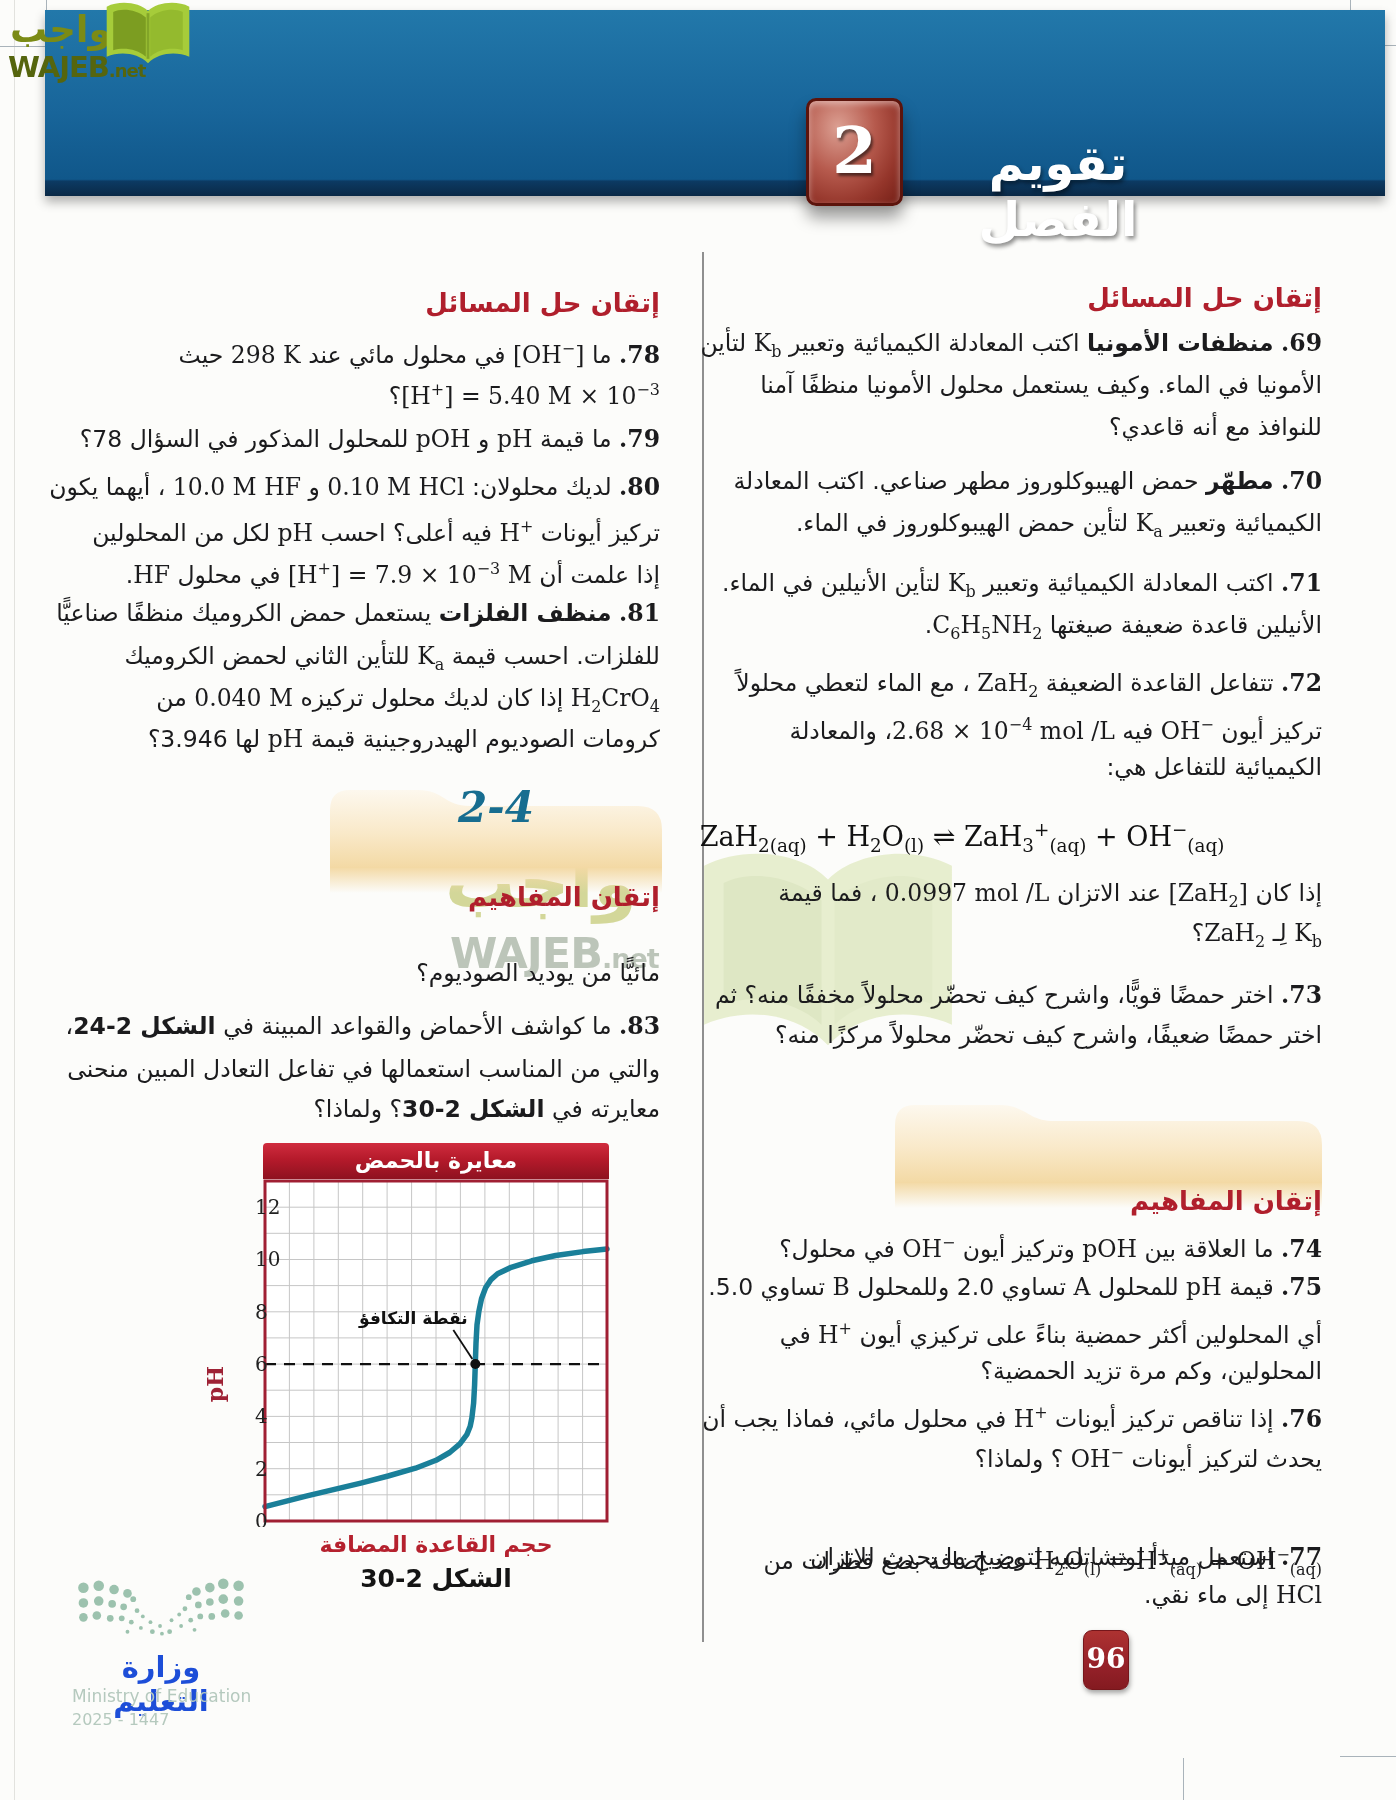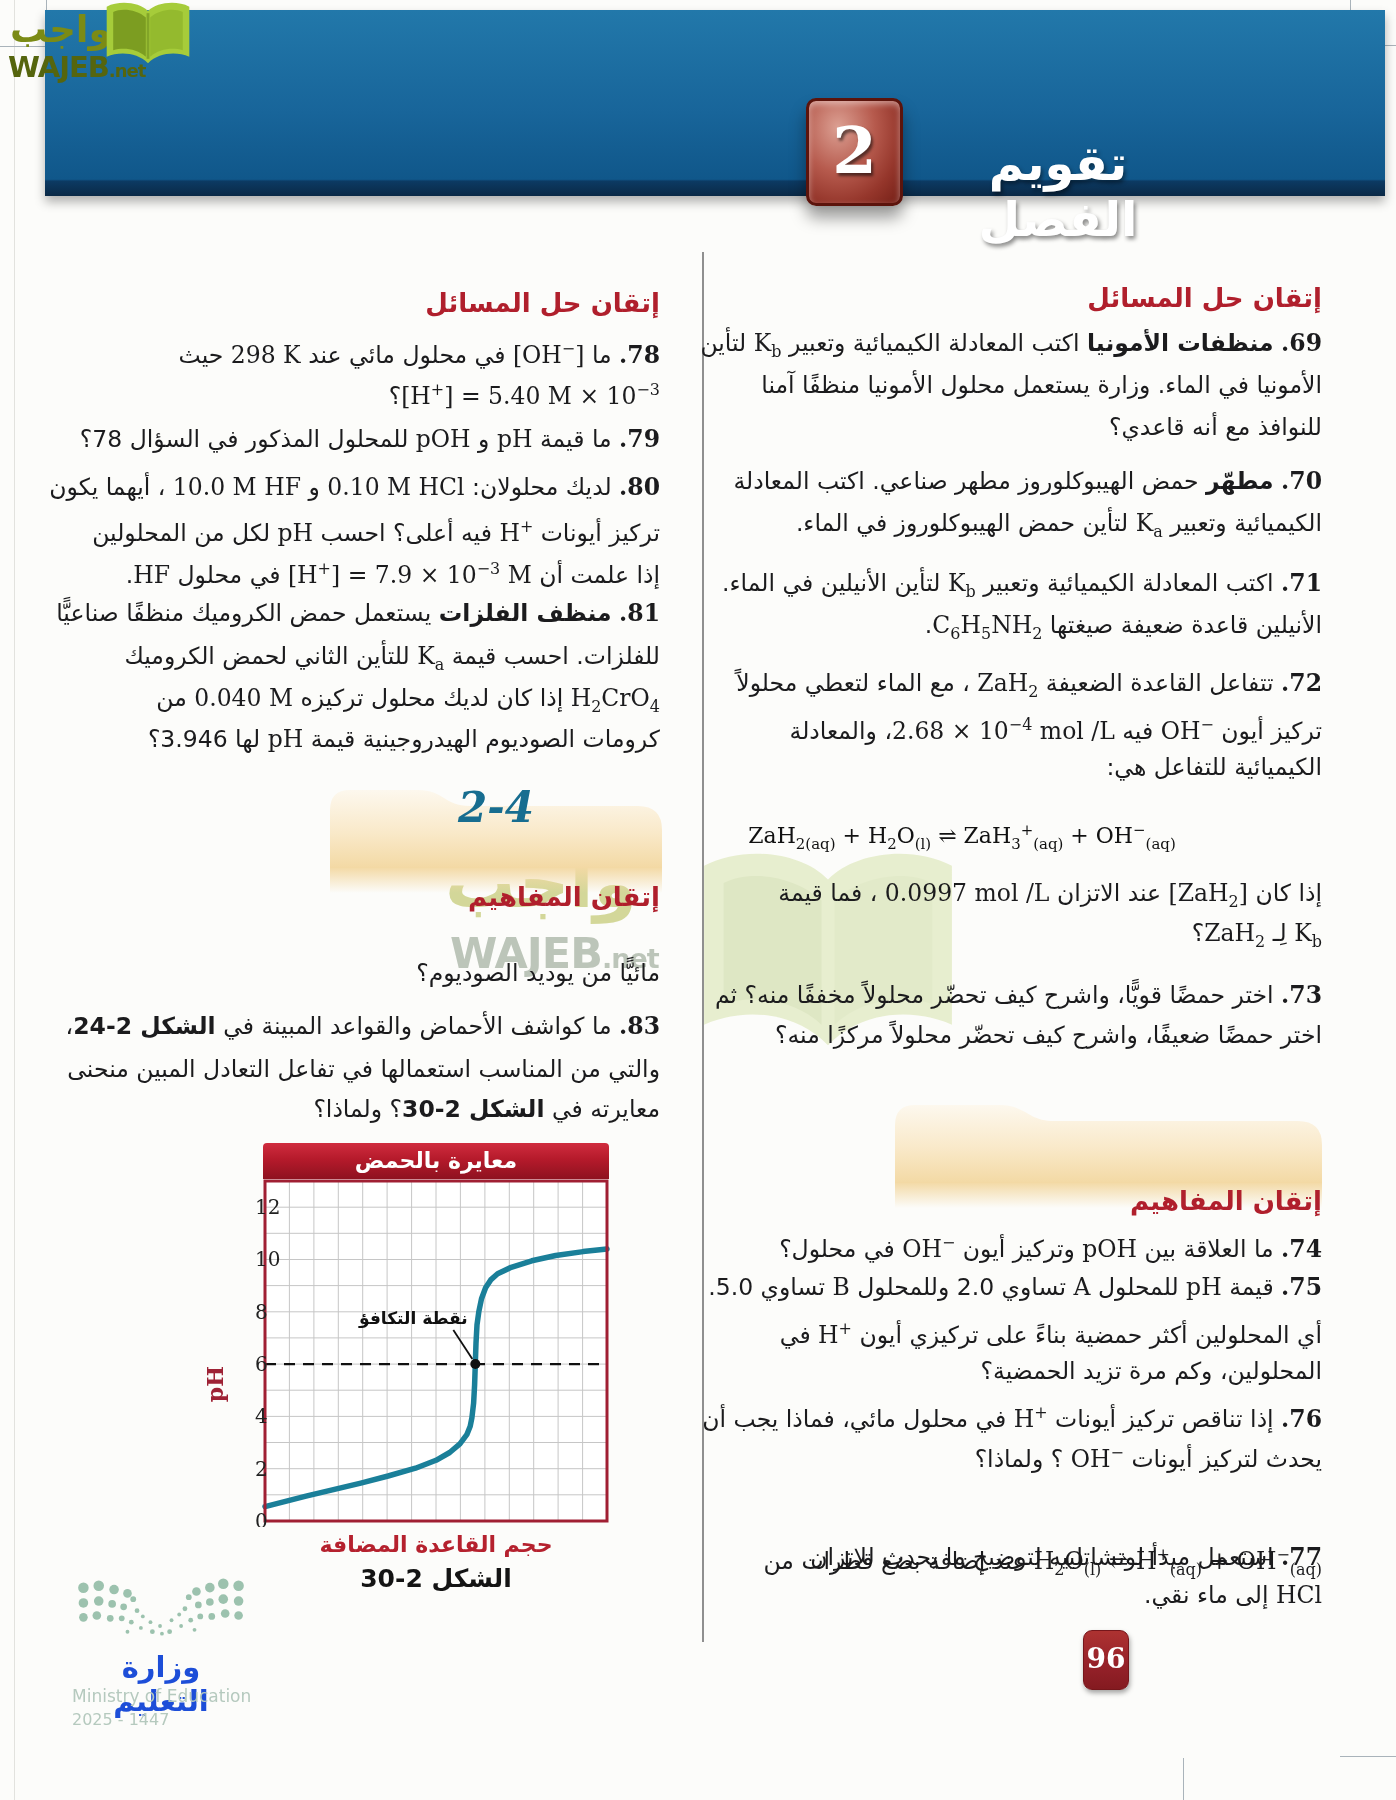--- a/index.html
+++ b/index.html
@@ -33,21 +33,21 @@
   .h-red{position:absolute;font-size:26px;font-weight:bold;color:#b01f2c;direction:rtl;
          text-align:right;white-space:nowrap;}
   .ln{position:absolute;height:42px;line-height:42px;font-size:23.5px;color:#1b1b1d;
       white-space:nowrap;direction:rtl;text-align:right;}
   .rl{left:712px;width:610px;}
   .ll{left:82px;width:578px;}
   .qn{font-family:"DejaVu Serif",serif;font-weight:bold;}
   .lt{font-family:"DejaVu Serif",serif;}
   sub{font-size:68%;} sup{font-size:68%;}
   .eq{position:absolute;left:712px;width:610px;height:48px;line-height:48px;direction:ltr;
-      text-align:center;font-family:"DejaVu Serif",serif;font-size:22px;color:#111;
+      text-align:center;font-family:"DejaVu Serif",serif;font-size:27px;color:#111;
       transform:translateX(-55px);}
   
   .tab-label{position:absolute;text-align:center;font-family:"DejaVu Serif",serif;
       font-weight:bold;font-size:42px;color:#176d90;font-style:italic;}
   .tab-fade{position:absolute;height:26px;}
   
   #chart-titlebar{position:absolute;left:263px;top:1143px;width:346px;height:36px;
       background:linear-gradient(180deg,#d02c3e 0%,#b51a2b 45%,#8e1220 100%);
       border-radius:4px 4px 0 0;color:#fff;font-weight:bold;font-size:22px;
       text-align:center;line-height:36px;direction:rtl;}
@@ -112,21 +112,21 @@
     <path d="M48 16 C56 9 70 7 78 11 L78 46 C68 43 56 45 48 52 Z" fill="#a8c45c"></path>
   </svg>
   <div class="wm-ar">واجب</div>
   <div class="wm-en"><span>WAJEB</span><span class="wm-tld">.net</span></div>
 
   <div id="divider"></div>
 
   <div class="h-red" style="left:712px;width:610px;top:283px">إتقان حل المسائل</div>
 
   <div class="ln rl" style="top:322px"><span class="qn">69.</span> <b>منظفات الأمونيا</b> اكتب المعادلة الكيميائية وتعبير <span class="lt" dir="ltr">K<sub>b</sub></span> لتأين</div>
-  <div class="ln rl" style="top:364px;padding-right:18px">الأمونيا في الماء. وزارة يستعمل محلول الأمونيا منظفًا آمنا</div>
+  <div class="ln rl" style="top:364px;padding-right:18px">الأمونيا في الماء. وكيف يستعمل محلول الأمونيا منظفًا آمنا</div>
   <div class="ln rl" style="top:406px;padding-right:200px">للنوافذ مع أنه قاعدي؟</div>
 
   <div class="ln rl" style="top:460px"><span class="qn">70.</span> <b>مطهّر</b> حمض الهيبوكلوروز مطهر صناعي. اكتب المعادلة</div>
   <div class="ln rl" style="top:502px;padding-right:18px">الكيميائية وتعبير <span class="lt" dir="ltr">K<sub>a</sub></span> لتأين حمض الهيبوكلوروز في الماء.</div>
 
   <div class="ln rl" style="top:562px"><span class="qn">71.</span> اكتب المعادلة الكيميائية وتعبير <span class="lt" dir="ltr">K<sub>b</sub></span> لتأين الأنيلين في الماء.</div>
   <div class="ln rl" style="top:604px;padding-right:18px">الأنيلين قاعدة ضعيفة صيغتها <span class="lt" dir="ltr">C<sub>6</sub>H<sub>5</sub>NH<sub>2</sub></span>.</div>
 
   <div class="ln rl" style="top:662px"><span class="qn">72.</span> تتفاعل القاعدة الضعيفة <span class="lt" dir="ltr">ZaH<sub>2</sub></span> ، مع الماء لتعطي محلولاً</div>
   <div class="ln rl" style="top:704px;padding-right:18px">تركيز أيون <span class="lt" dir="ltr">OH<sup>−</sup></span> فيه <span class="lt" dir="ltr">2.68 × 10<sup>−4</sup> mol /L</span>، والمعادلة</div>

